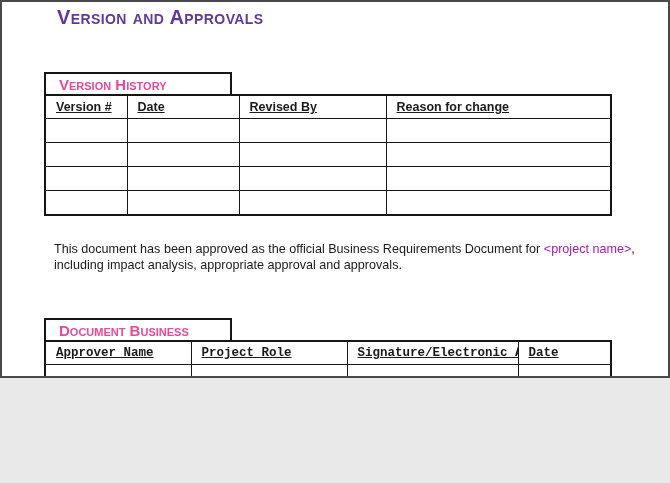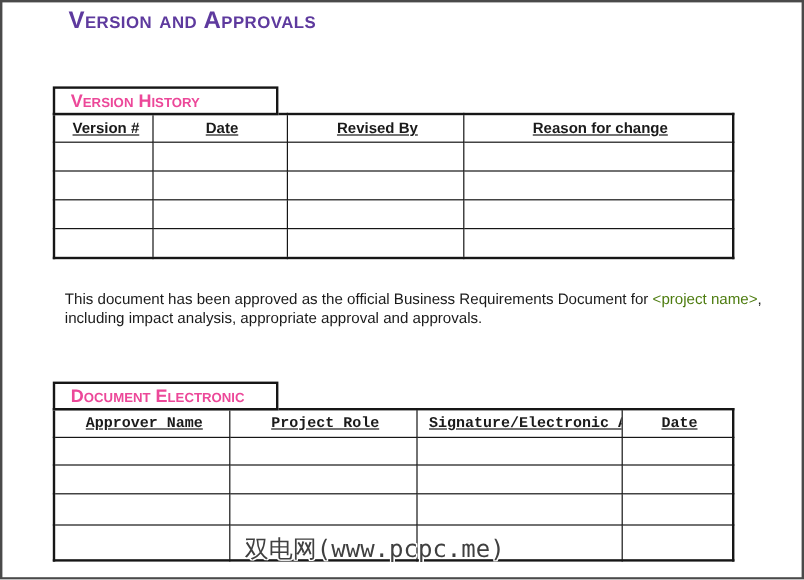--- a/index.html
+++ b/index.html
@@ -1,18 +1,18 @@
 <!DOCTYPE html>
 <html><head>
 <meta charset="utf-8">
 <style>
   html,body{margin:0;padding:0;background:#e9e9e9;}
   .page{
     position:relative;
-    width:670px;height:483px;
+    width:670px;height:378px;
     background:#ffffff;
     border:2px solid #4a4a4a;
     box-sizing:border-box;
     font-family:"Liberation Sans",sans-serif;
     color:#1a1a1a;
     overflow:hidden;
   }
   
   .page-title{
     position:absolute;left:55px;top:4px;margin:0;
@@ -44,38 +44,38 @@
   }
   .vh-table{top:92px;}
   .da-table{top:338px;font-family:Liberation Mono, monospace;}
   table.grid th,table.grid td{
     border:1.5px solid #161616;
     padding:0;
   }
   table.grid th{
     font-size:12.5px;font-weight:bold;
     text-decoration:underline;
-    text-align:center;
+    text-align:left;
     padding:3px 6px 3px 10px;
     height:16px;
     white-space:nowrap;
     overflow:hidden;
   }
   .vh-table td{height:23px;}
   .da-table tbody tr:nth-child(1) td{height:22px;}
   .da-table tbody tr:nth-child(2) td{height:23px;}
   .da-table tbody tr:nth-child(3) td{height:25px;}
   .da-table tbody tr:nth-child(4) td{height:28px;}
   
   .approval-text{
     position:absolute;left:52px;top:239px;width:612px;margin:0;
     font-size:12.6px;line-height:16px;color:#1a1a1a;
   }
   .approval-text .line{display:block;white-space:nowrap;}
-  .proj{color:#4d7c0f;}
+  .proj{color:#a21caf;}
   
   .watermark{
     position:absolute;left:202px;top:442px;z-index:5;
     font-family:"DejaVu Sans Mono",monospace;
     font-size:20px;font-weight:normal;
     color:#404040;
     text-shadow:
       -1px -1px 0 #fff, 1px -1px 0 #fff,
       -1px  1px 0 #fff, 1px  1px 0 #fff,
        0   -1px 0 #fff, 0    1px 0 #fff,
@@ -136,21 +136,21 @@
       </tr>
     </tbody>
   </table>
 
   <p class="approval-text">
     <span class="line"><span>This document has been approved as the official Business Requirements Document for </span><span class="proj">&lt;project name&gt;</span><span>,</span></span>
     <span class="line">including impact analysis, appropriate approval and approvals.</span>
   </p>
 
   <div class="section-label da-label">
-    <span>Document Electronic</span>
+    <span>Document Business</span>
   </div>
 
   <table class="grid da-table">
     <colgroup>
       <col style="width:146px">
         <col style="width:156px">
         <col style="width:171px">
         <col style="width:93px">
     </colgroup>
     <thead>

